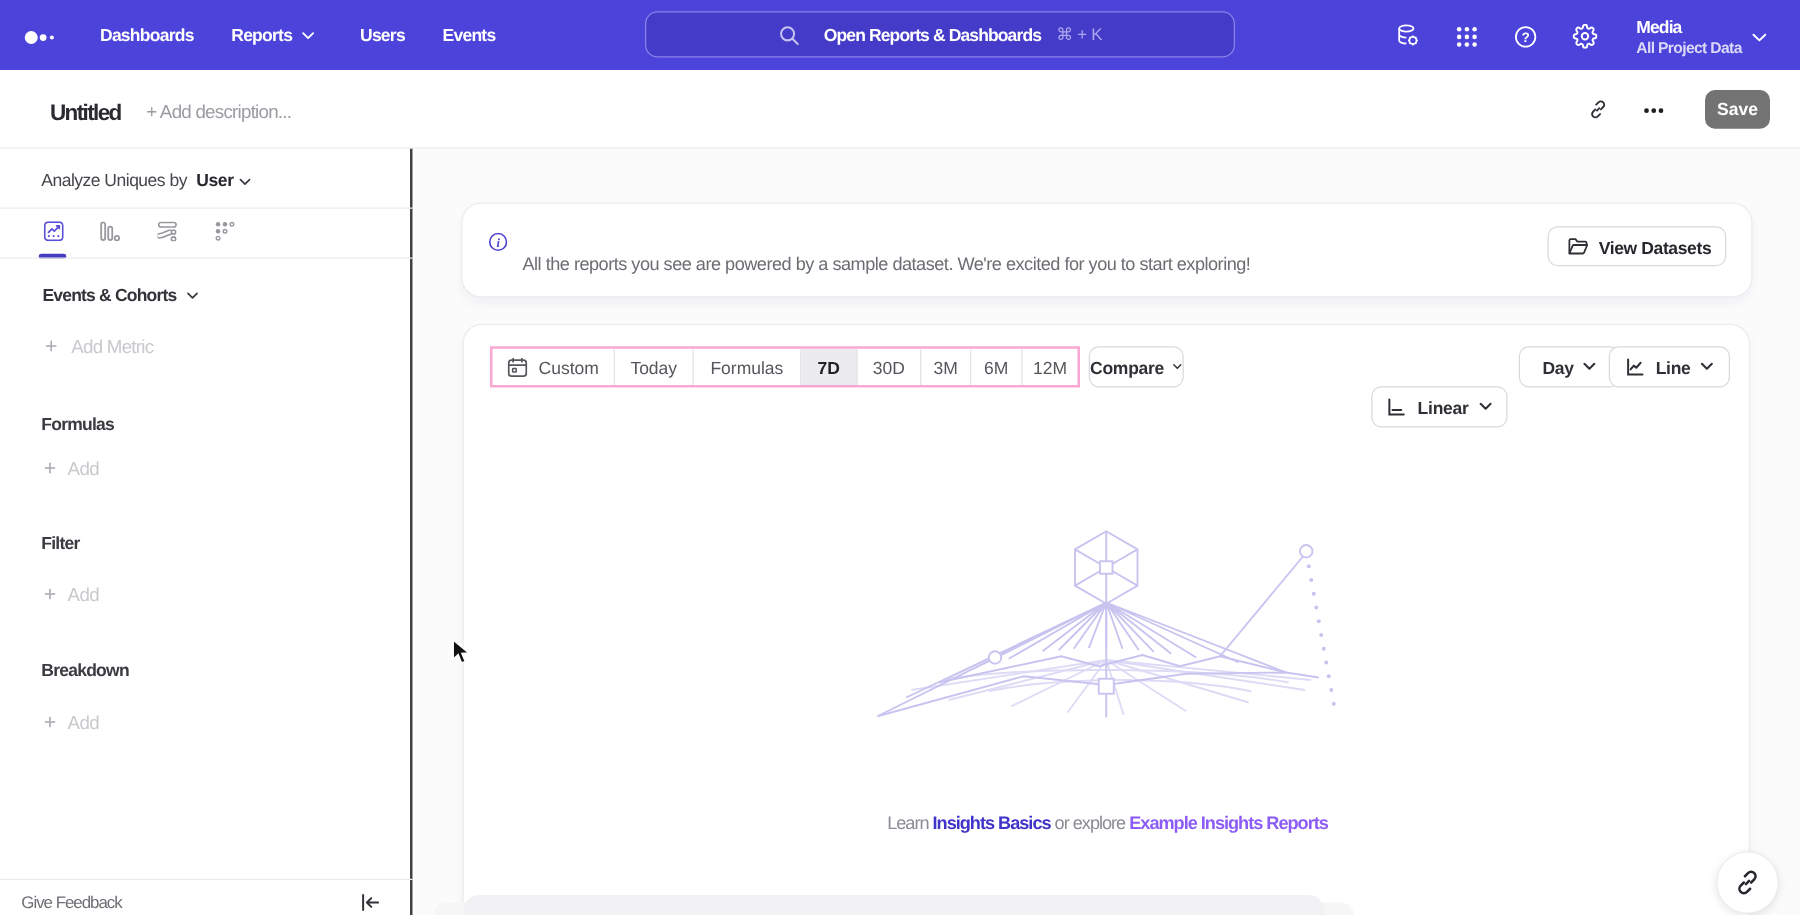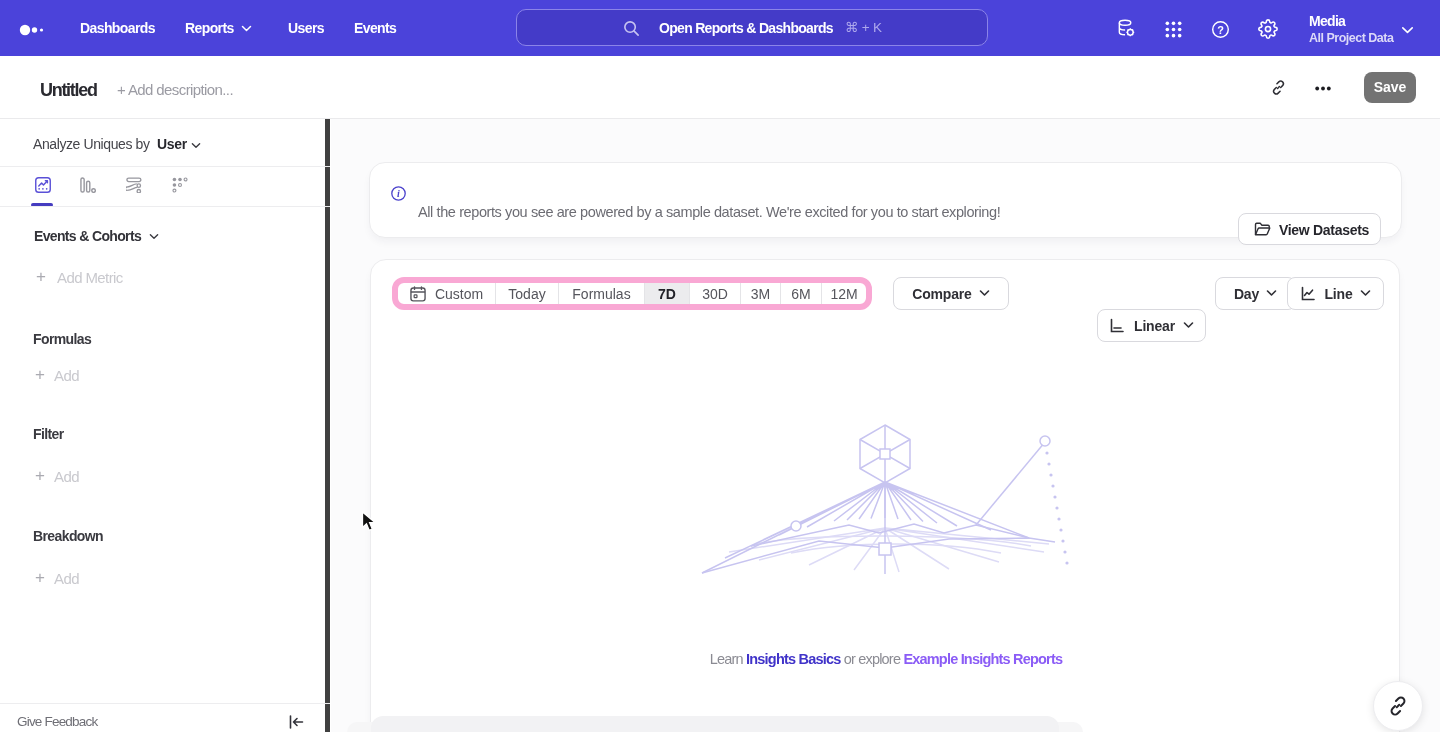--- a/index.html
+++ b/index.html
@@ -10,31 +10,31 @@
   
   .topnav { position:absolute; left:0; top:0; width:1440px; height:56px; background:#4b43da; }
   .navlink { position:absolute; top:0; height:56px; line-height:56px; color:#fff; font-size:14px; font-weight:700; letter-spacing:-0.6px; }
   .searchbar { position:absolute; left:516px; top:9px; width:472px; height:37px; background:#443bc8; border:1px solid #8b84e8; border-radius:10px; }
 
   
   .titlerow { position:absolute; left:0; top:56px; width:1440px; height:63px; background:#fff; border-bottom:1px solid #eaeaec; }
   .savebtn { position:absolute; left:1364px; top:16px; width:52px; height:31px; background:#737373; border-radius:8px; color:#fff; font-size:14px; font-weight:700; text-align:center; line-height:31px; }
 
   
-  .sidebar { position:absolute; left:0; top:119px; width:330px; height:613px; background:#fff; border-right:5px solid #404040; }
+  .sidebar { position:absolute; left:0; top:119px; width:330px; height:613px; background:#fff; border-right:2px solid #404040; }
   .sb-sec { position:absolute; left:33px; color:#3a3a40; font-weight:700; font-size:14px; letter-spacing:-0.6px; }
   .sb-add { position:absolute; left:54px; color:#c9c9ce; font-size:15px; letter-spacing:-0.5px; }
 
   
   .main { position:absolute; left:331px; top:119px; width:1109px; height:613px; background:#fbfbfc; }
   .card { position:absolute; background:#fff; border:1px solid #ececee; border-radius:16px; box-shadow:0 5px 10px -2px rgba(30,30,60,0.06); }
   .banner { left:38px; top:43px; width:1033px; height:76px; }
   .maincard { left:39px; top:140px; width:1030px; height:600px; }
 
-  .seg { position:absolute; left:21px; top:17px; height:33px; border:6px solid #f9a8d4; border-radius:12px; display:flex; align-items:stretch; background:#fff; overflow:hidden; }
+  .seg { position:absolute; left:21px; top:17px; height:33px; border:2px solid #f9a8d4; border-radius:0; display:flex; align-items:stretch; background:#fff; overflow:hidden; }
   .seg > div { display:flex; align-items:center; justify-content:center; font-size:14px; color:#55555c; border-right:1px solid #e4e4e7; }
   .seg > div:last-child { border-right:none; }
   .btn { position:absolute; height:33px; border:1px solid #d9d9de; border-radius:8px; background:#fff; display:flex; align-items:center; justify-content:center; font-size:14px; font-weight:700; color:#2f2f35; letter-spacing:-0.2px; }
 
   .drawer1 { position:absolute; left:347px; top:722px; width:736px; height:10px; background:#f6f6f7; border-radius:16px 16px 0 0; }
   .drawer2 { position:absolute; left:371px; top:716px; width:688px; height:16px; background:#f2f2f4; border-radius:12px 12px 0 0; }
 
   .fab { position:absolute; left:1373px; top:681px; width:50px; height:50px; border-radius:50%; background:#fff; border:1px solid #ededf0; box-shadow:0 2px 8px rgba(0,0,0,0.10); display:flex; align-items:center; justify-content:center; }
 </style>
 </head>
@@ -181,21 +181,21 @@
 </div>
 
 <div class="main">
 
   <div class="card banner">
     <svg class="abs" style="left:21px; top:23px;" width="15" height="15" viewBox="0 0 15 15" fill="none">
       <circle cx="7.5" cy="7.5" r="6.7" stroke="#4a41cc" stroke-width="1.3"></circle>
       <text x="7.5" y="11.3" text-anchor="middle" font-size="10" font-style="italic" font-family="Liberation Serif" font-weight="700" fill="#4a41cc">i</text>
     </svg>
     <div class="abs" style="left:48px; top:41px; font-size:14.5px; color:#6c6c73; letter-spacing:-0.4px;">All the reports you see are powered by a sample dataset. We're excited for you to start exploring!</div>
-    <div class="abs" style="left:868px; top:18px; width:143px; height:32px; border:1px solid #d9d9de; border-radius:8px; background:#fff;margin-top:32px;">
+    <div class="abs" style="left:868px; top:18px; width:143px; height:32px; border:1px solid #d9d9de; border-radius:8px; background:#fff;">
       <svg class="abs" style="left:15px; top:8px;" width="18" height="15" viewBox="0 0 20 17" fill="none" stroke="#2f2f35" stroke-width="1.6" stroke-linejoin="round">
         <path d="M1.5 14.5 V2.8 a1.3 1.3 0 0 1 1.3-1.3 h4.2 l1.8 2.2 h7 a1.3 1.3 0 0 1 1.3 1.3 v1.5"></path>
         <path d="M1.5 14.5 L4.4 7.6 a1.3 1.3 0 0 1 1.2-.8 h12.1 l-2.9 6.9 a1.3 1.3 0 0 1-1.2.8 z"></path>
       </svg>
       <div class="abs" style="left:40px; top:8px; font-size:14px; font-weight:700; color:#26262c; letter-spacing:-0.3px;">View Datasets</div>
     </div>
   </div>
 
   <div class="card maincard">
 
@@ -210,21 +210,21 @@
         Custom
       </div>
       <div style="width:63px;">Today</div>
       <div style="width:86px;">Formulas</div>
       <div style="width:45px; background:#ececee; color:#222228; font-weight:700;">7D</div>
       <div style="width:51px;">30D</div>
       <div style="width:40px;">3M</div>
       <div style="width:41px;">6M</div>
       <div style="width:44px;">12M</div>
     </div>
-    <div class="btn" style="left:522px; top:17px; width:116px;">Compare
+    <div class="btn" style="left:500px; top:17px; width:76px;">Compare
       <svg style="margin-left:7px;" width="11" height="7" viewBox="0 0 11 7">
           <path d="M1.5 1 L5.5 5 L9.5 1" stroke="#2f2f35" stroke-width="1.6" fill="none" stroke-linecap="round" stroke-linejoin="round"></path>
         </svg>
     </div>
 
     <div class="btn" style="left:726px; top:17px; width:109px;margin-top:32px;">
       <svg style="margin-right:9px;" width="16" height="16" viewBox="0 0 16 16" fill="none" stroke="#2f2f35" stroke-width="1.6" stroke-linecap="round">
         <path d="M2.5 1.5 V13.5 H14"></path>
         <path d="M5 10 H12"></path>
       </svg>

